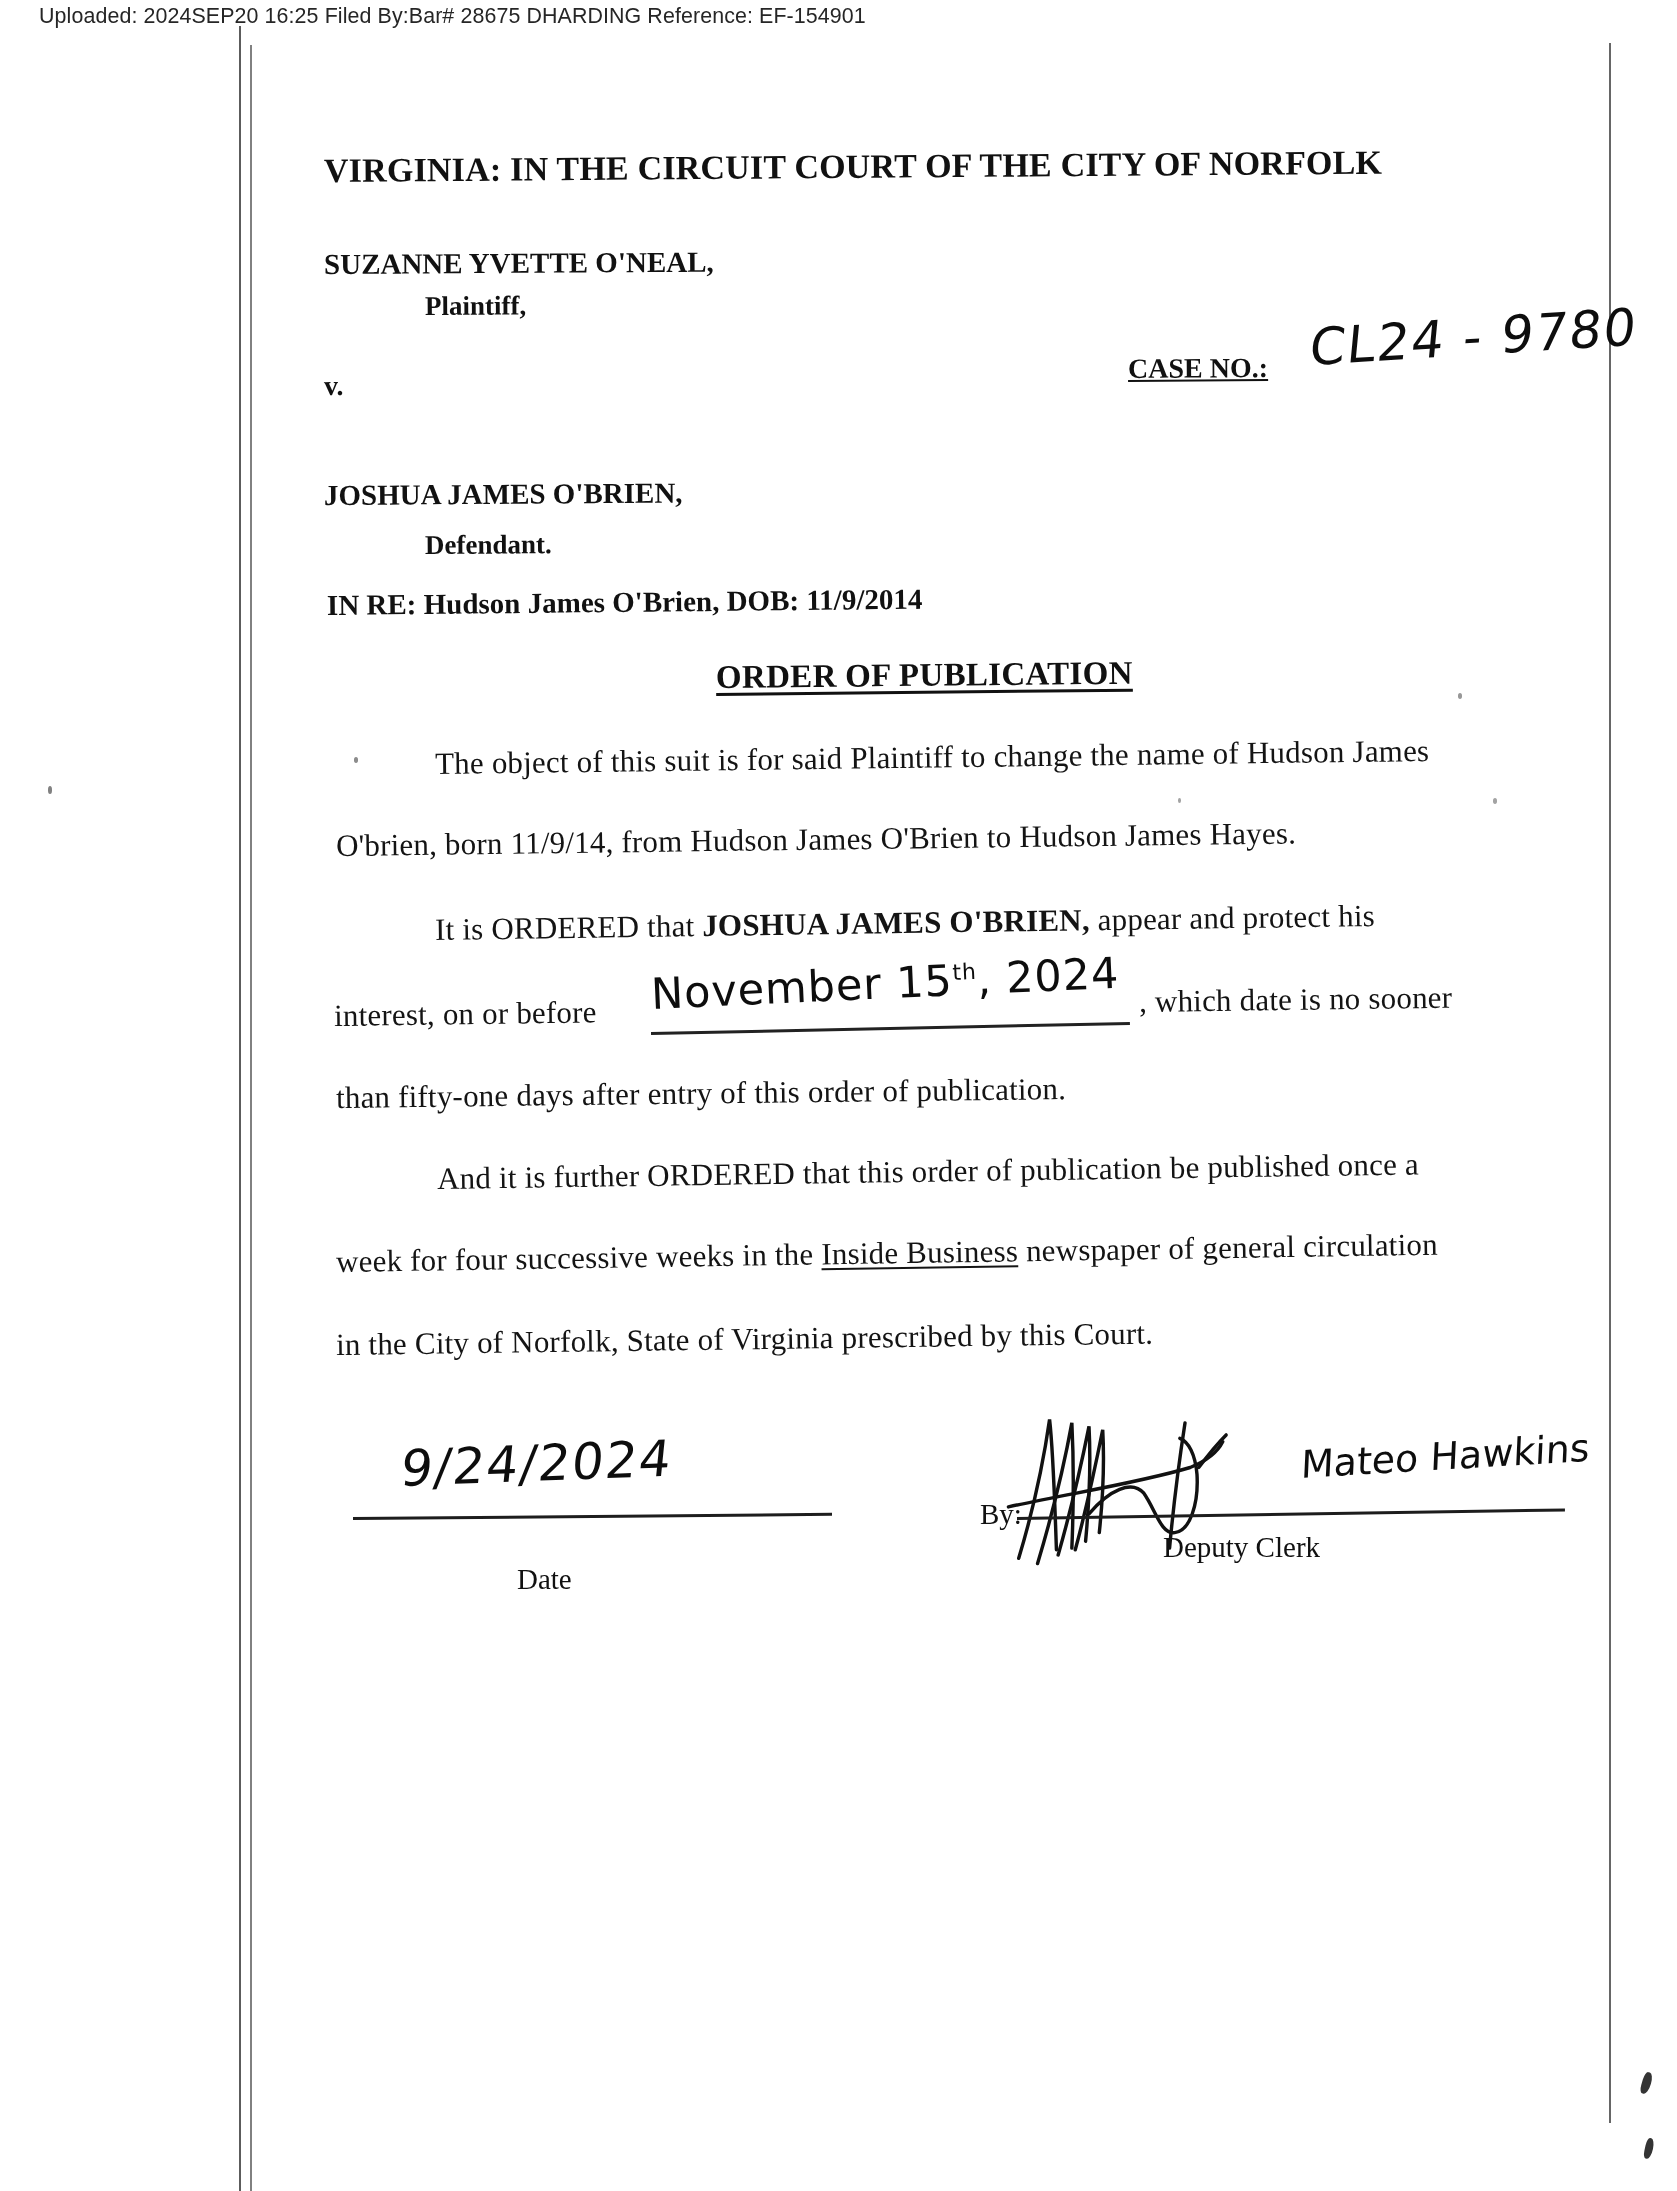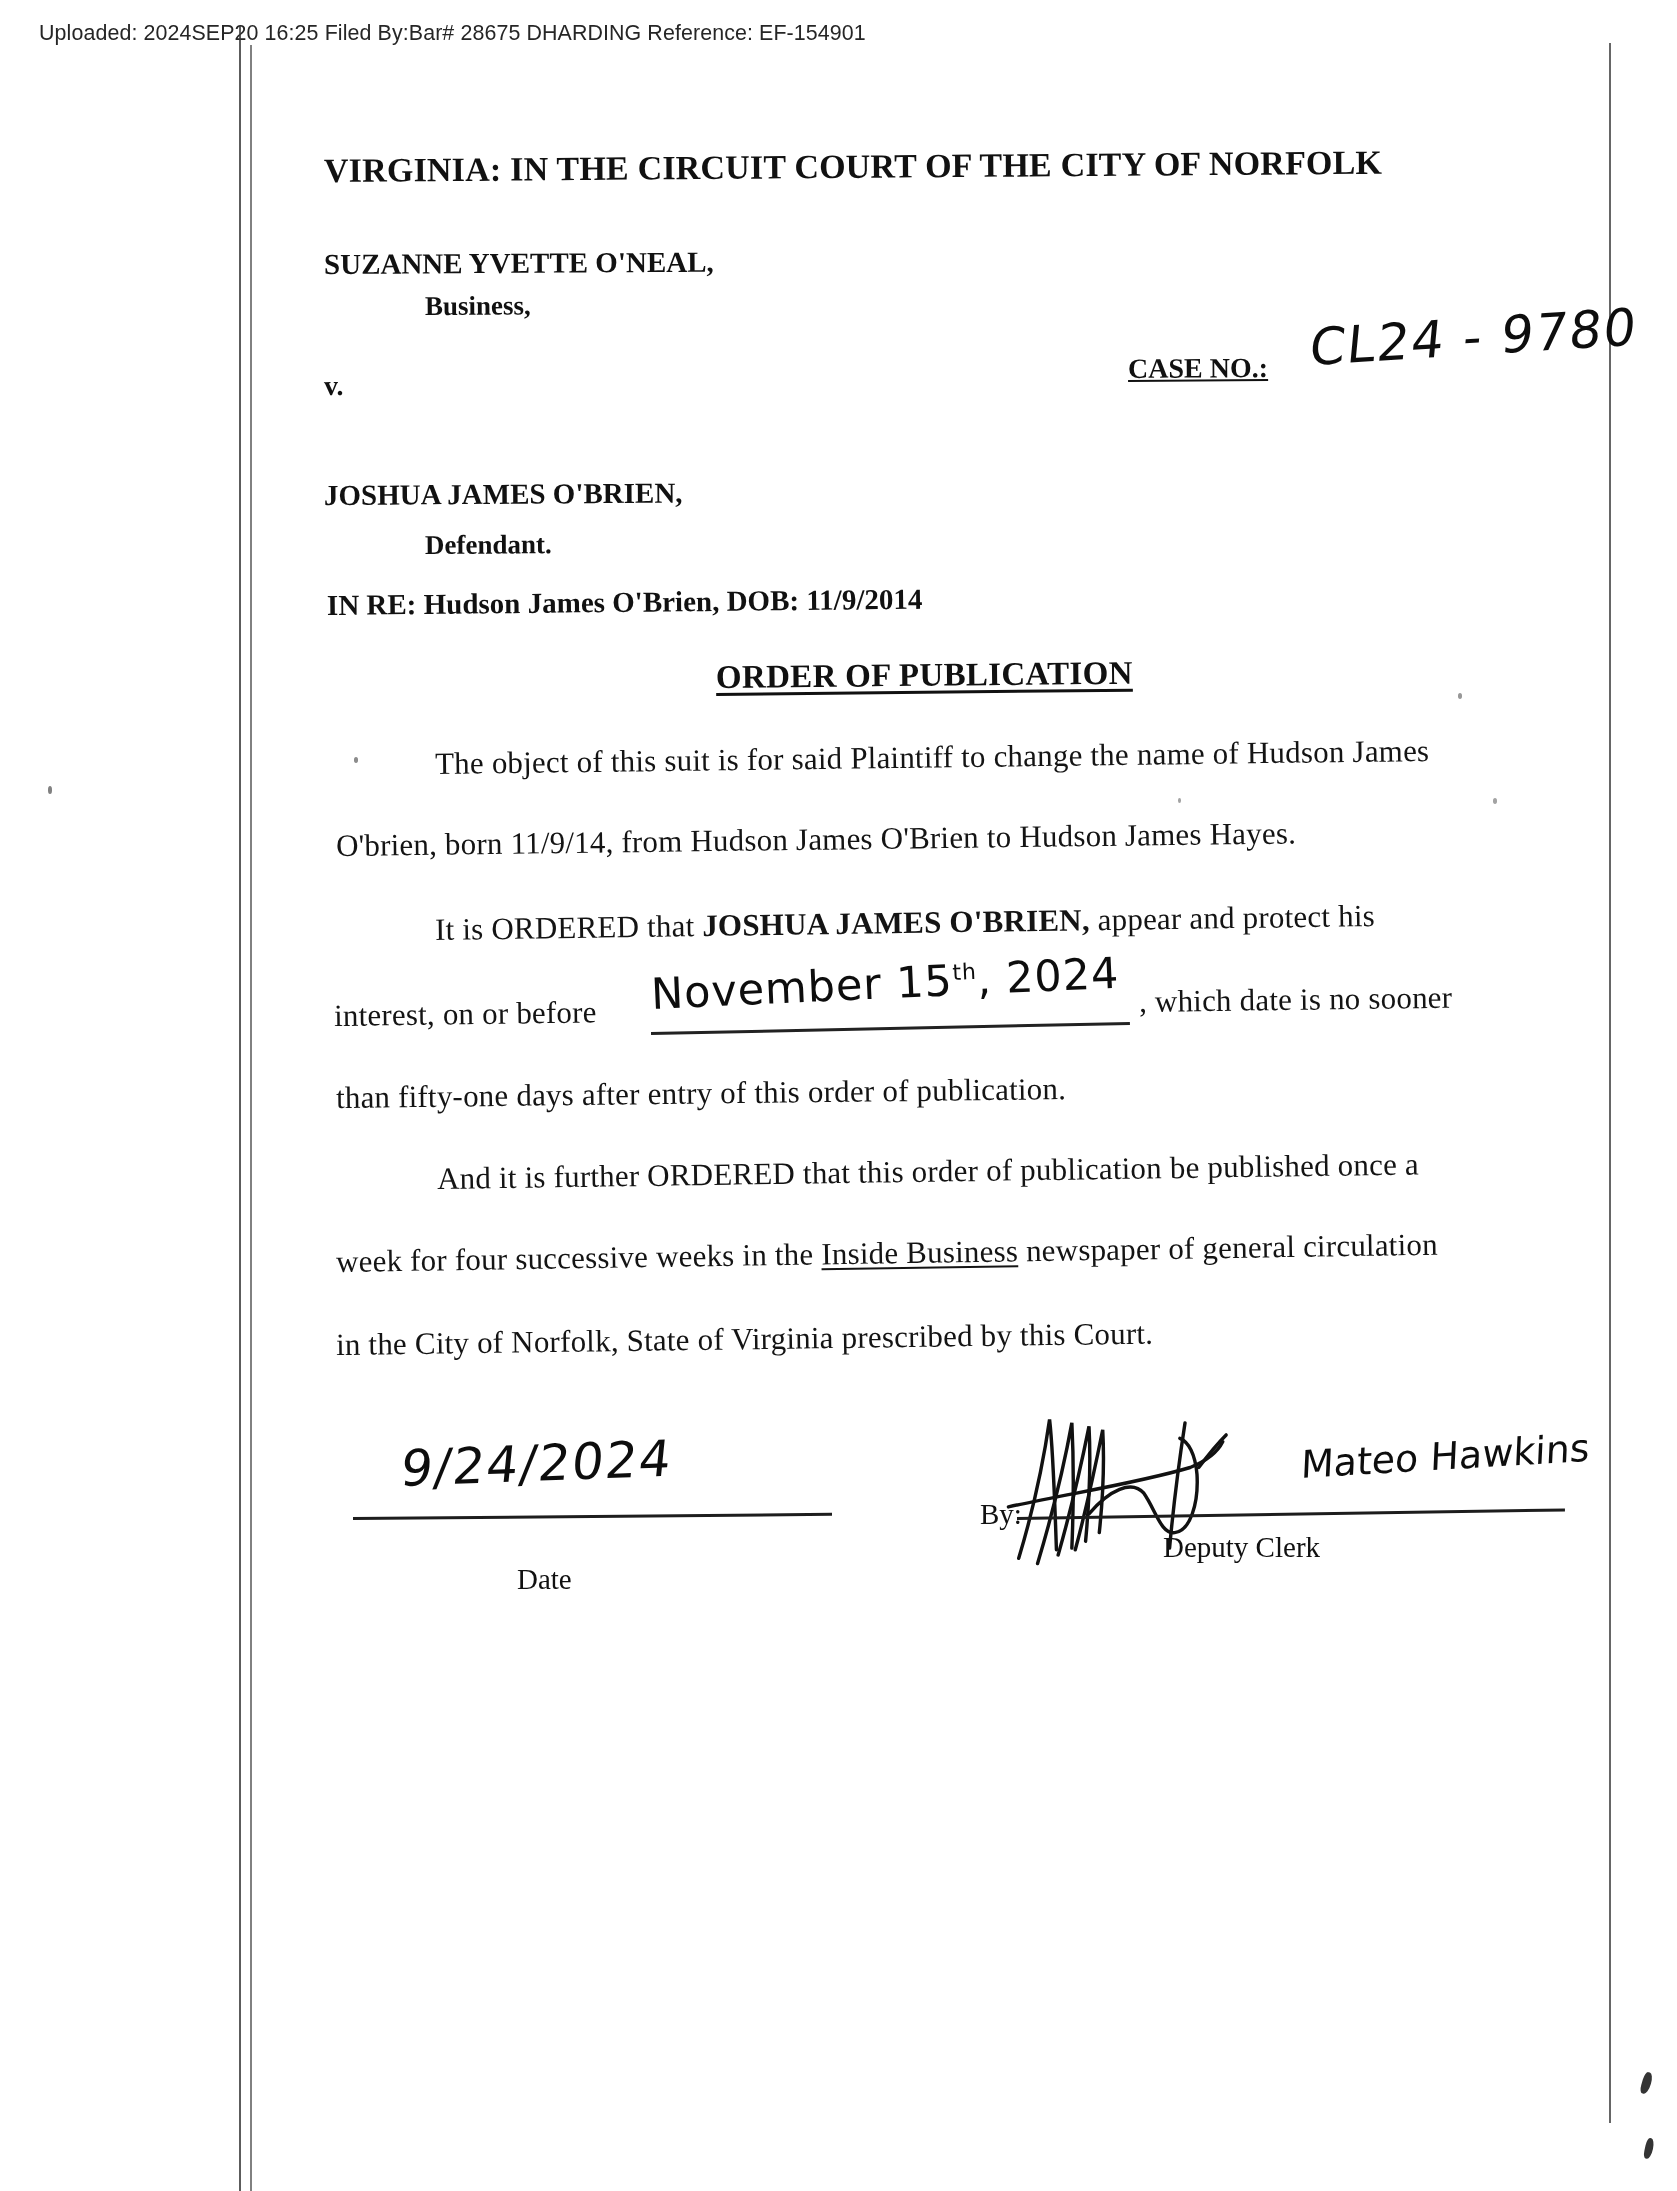--- a/index.html
+++ b/index.html
@@ -18,21 +18,21 @@
     width: 1678px;
     height: 2192px;
     background: #ffffff;
     overflow: hidden;
   }
 
   
   .scan-header {
     position: absolute;
     left: 39px;
-    top: 21px;
+    top: 4px;
     font-family: "Liberation Sans", sans-serif;
     font-size: 21.4px;
     letter-spacing: 0.1px;
     color: #262626;
     white-space: nowrap;
   }
 
   
   .vrule {
     position: absolute;
@@ -333,21 +333,21 @@
   <div class="speck speck-4"></div>
   <div class="speck speck-5"></div>
   <div class="ink-1"></div>
   <div class="ink-2"></div>
 
   <div class="doc">
 
     <div class="caption-title">VIRGINIA:  IN THE CIRCUIT COURT OF THE CITY OF NORFOLK</div>
 
     <div class="party-plaintiff">SUZANNE YVETTE O'NEAL,</div>
-    <div class="party-plaintiff-role">Business,</div>
+    <div class="party-plaintiff-role">Plaintiff,</div>
 
     <div class="versus">v.</div>
 
     <div class="case-no-label">CASE NO.:</div>
     <div class="case-no-value">CL24 - 9780</div>
 
     <div class="party-defendant">JOSHUA JAMES O'BRIEN,</div>
     <div class="party-defendant-role">Defendant.</div>
 
     <div class="in-re">IN RE: Hudson James O'Brien, DOB: 11/9/2014</div>

